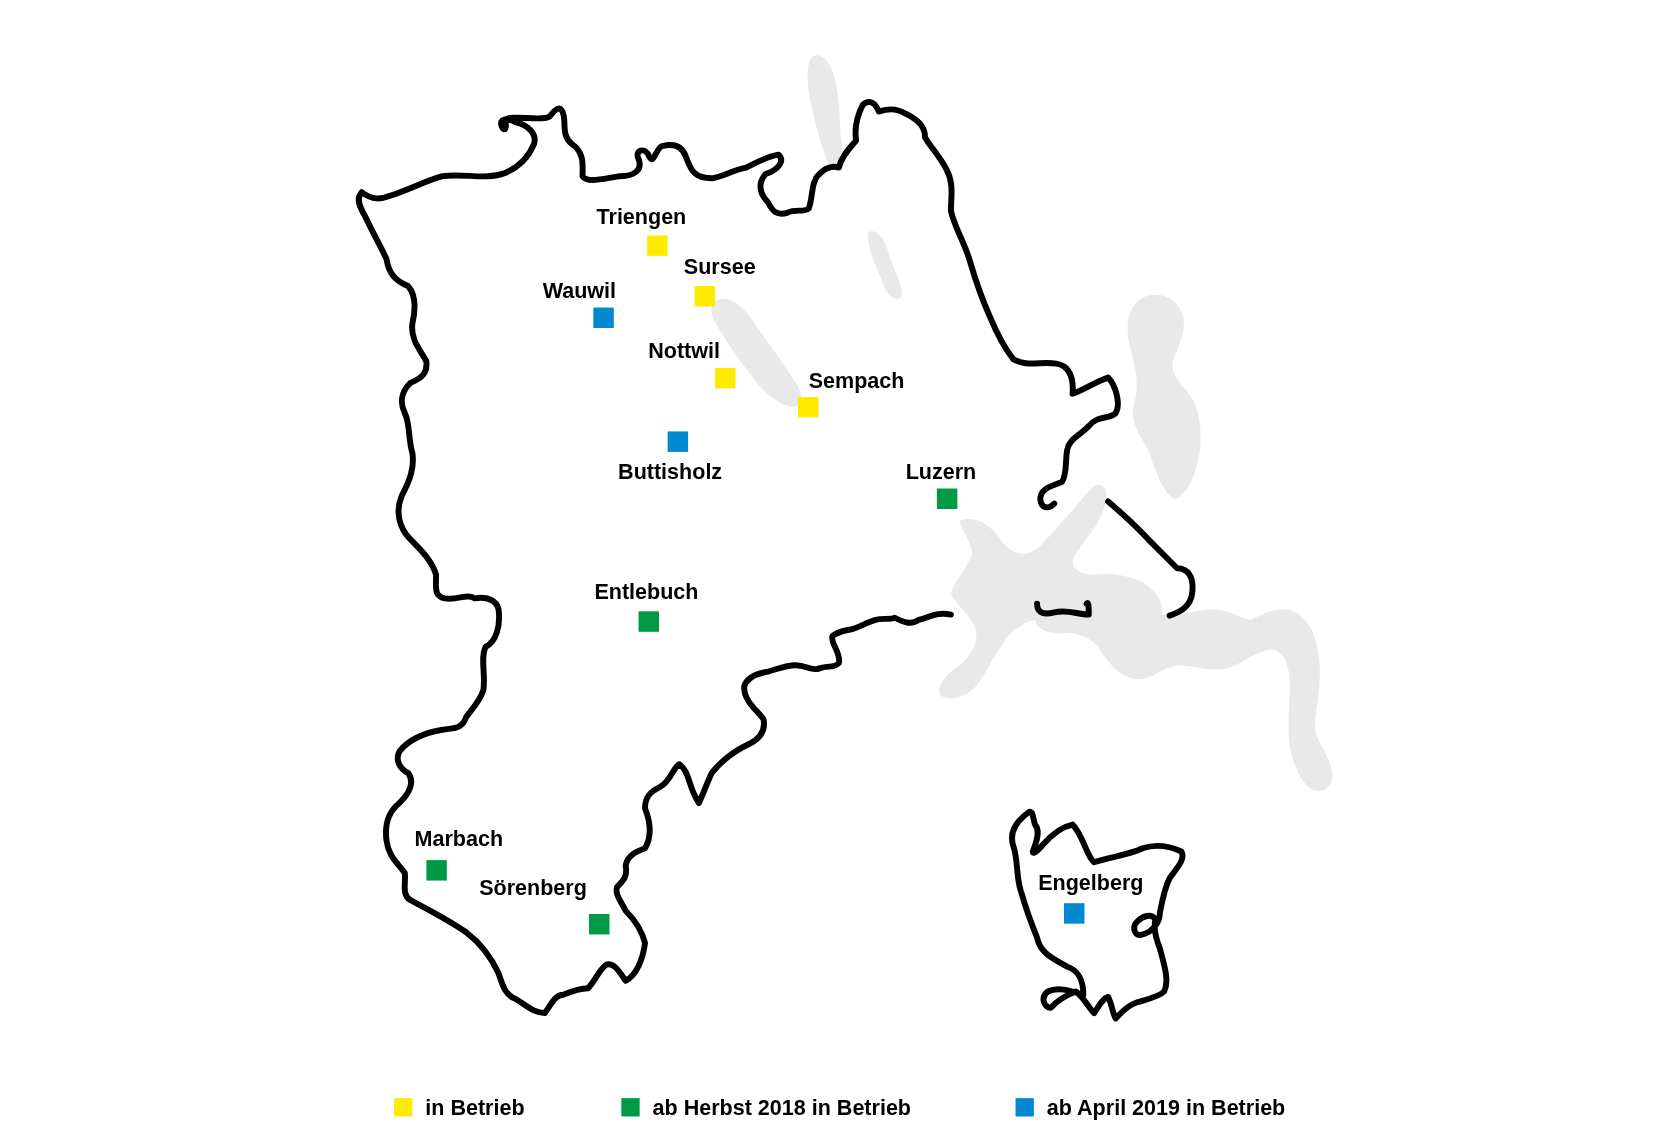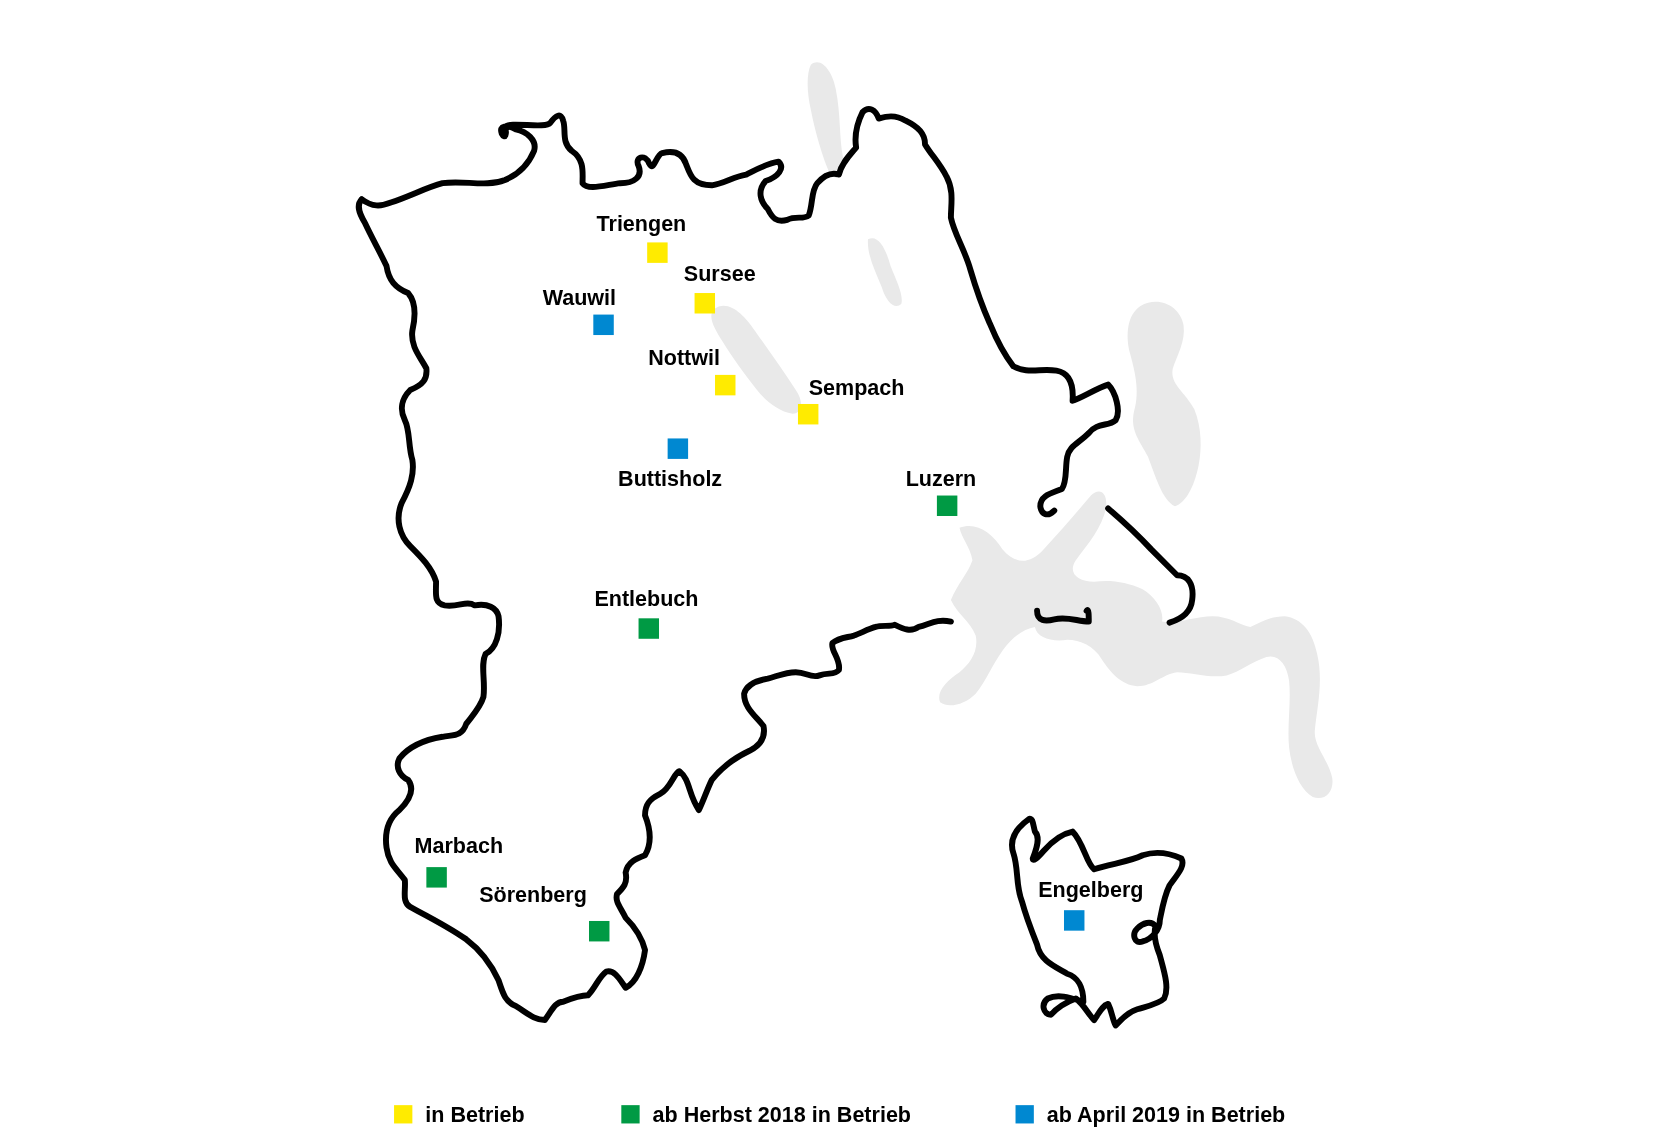--- a/index.html
+++ b/index.html
@@ -1,17 +1,17 @@
 <!DOCTYPE html>
 <html><head>
   <meta charset="utf-8">
   <style>
     html, body { margin: 0; padding: 0; background: #ffffff; }
     body { width: 1667px; height: 1146px; overflow: hidden; position: relative; font-family: "Liberation Sans", "DejaVu Sans", sans-serif; }
-    #map-root { position: absolute; left: 0; top: 13px; width: 1667px; height: 1021px; }
+    #map-root { position: absolute; left: 0; top: 6px; width: 1667px; height: 1021px; }
     svg { display: block; }
     .outline { fill: none; stroke: #000000; stroke-width: 5.5; stroke-linejoin: round; stroke-linecap: round; }
     .lake { fill: #e9e9e9; stroke: none; }
     .label { font-family: "Liberation Sans", "DejaVu Sans", sans-serif; font-weight: 700; font-size: 20px; fill: #000; }
     .legend-text { font-family: "Liberation Sans", "DejaVu Sans", sans-serif; font-weight: 700; font-size: 20px; fill: #000; }
   </style>
 </head>
 <body>
 
 <div id="map-root">

